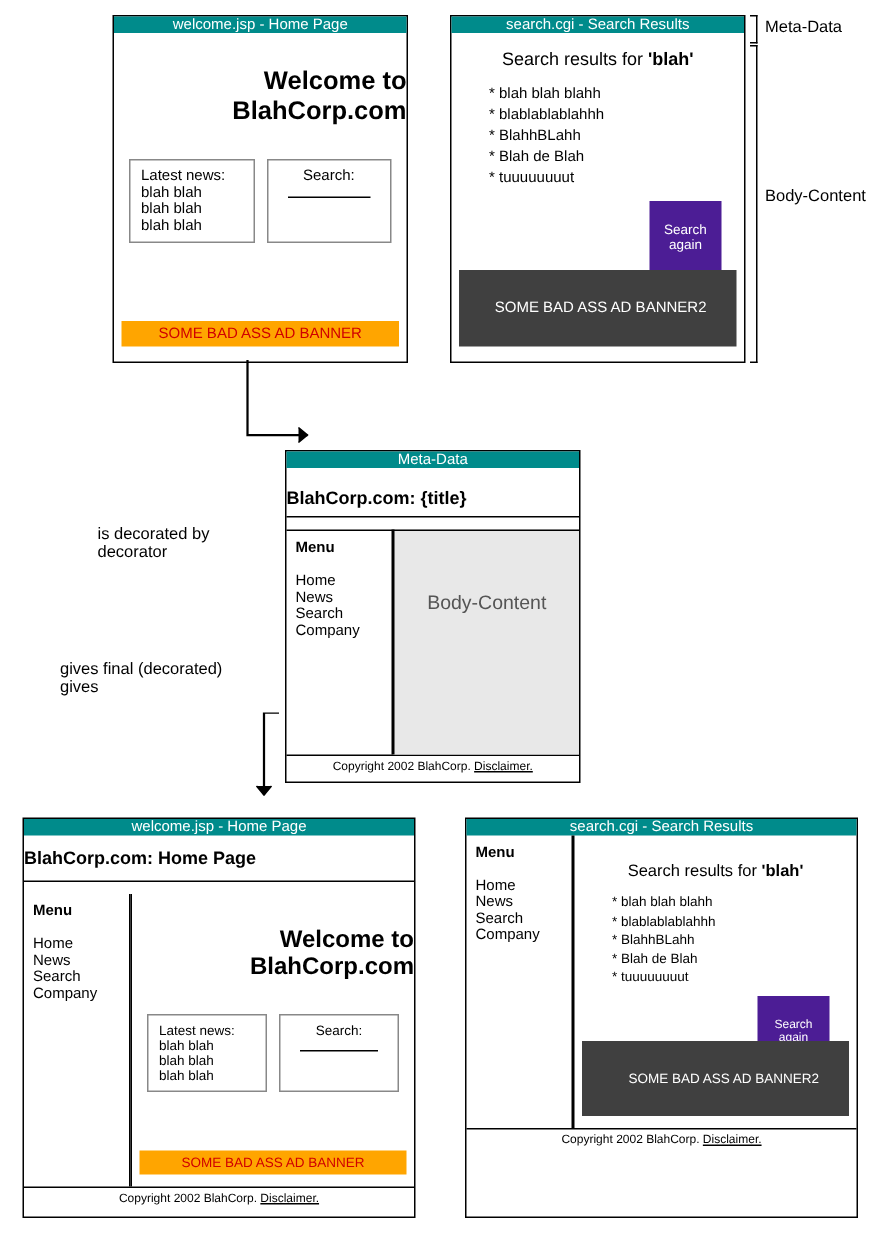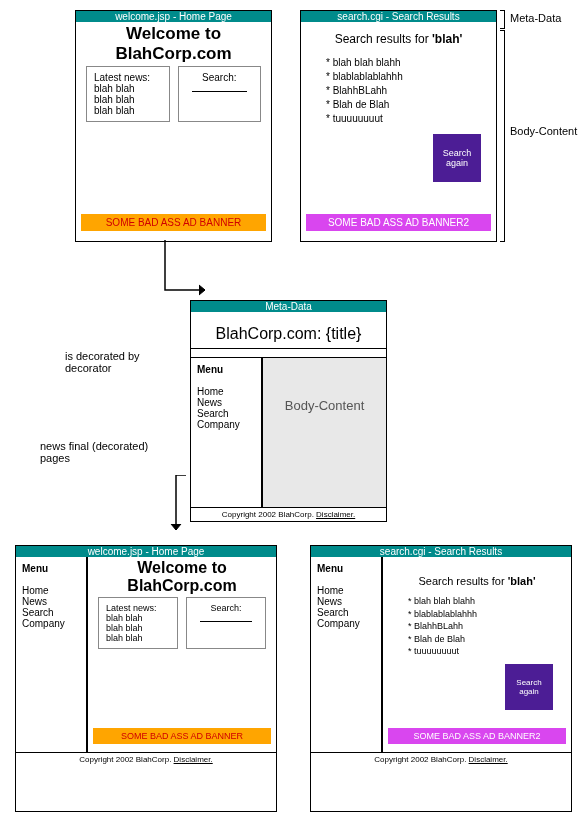--- a/index.html
+++ b/index.html
@@ -1,22 +1,22 @@
 <!DOCTYPE html>
 <html><head>
 <meta charset="utf-8">
 <style>
 body{margin:0;font-family:Arial,sans-serif;font-size:10px;background:#fff;width:585px;height:825px;position:relative}
 .page{position:absolute;border:1px solid #000;background:#fff}
 .title-bar{background:#008b8b;color:#fff;text-align:center;padding:0 4px;font-size:10px}
-.big-heading{font-size:17px;font-weight:bold;text-align:center;margin:2px 0}
-.sub-heading{font-size:16px;font-weight:normal;text-align:center;margin:8px 0}
+.big-heading{font-size:17px;font-weight:bold;text-align:right;margin:22px 0}
+.sub-heading{font-size:12px;font-weight:bold;margin:8px 0}
 .box{border:1px solid #888;padding:5px 7px;font-size:10px}
 .ad-orange{background:#ffa500;color:#d00000;text-align:center;padding:3px;font-size:10px;font-weight:normal}
-.ad-gray{background:#d946ef;color:#fff;text-align:center;padding:3px;font-size:10px}
+.ad-gray{background:#404040;color:#fff;text-align:right;padding:20px;font-size:10px}
 .btn-blue{background:#4c1d95;color:#fff;padding:14px 6px;font-size:9px;text-align:center;display:inline-block}
 .menu-cell{border:1px solid #000;padding:6px;font-size:10px;vertical-align:top}
 .body-cell{border:1px solid #000;background:#e8e8e8;text-align:center;font-size:13px;color:#555;vertical-align:middle;padding:40px 0}
 .footer{border-top:1px solid #000;text-align:center;font-size:8px;padding:2px}
 .label{position:absolute;font-size:11px;text-align:left}
 .arrow{position:absolute;stroke:#000;fill:none}
 .bracket{position:absolute;border-right:1px solid #000}
 </style>
 </head>
 <body>
@@ -65,33 +65,34 @@
     <div class="menu-cell" style="width:58px;border-left:0;border-bottom:0">
       <b>Menu</b><br><br>
       <span>Home</span><br><span>News</span><br><span>Search</span><br><span>Company</span>
     </div>
     <div class="body-cell" style="flex:1;border-right:0;border-bottom:0">Body-Content</div>
   </div>
   <div class="footer"><span>Copyright 2002 BlahCorp. </span><u>Disclaimer.</u></div>
 </div>
 
 <div class="label" style="left:65px;top:350px;width:100px">is decorated by decorator</div>
-<div class="label" style="left:40px;top:440px;width:130px">news final (decorated) pages</div>
+<div class="label" style="left:40px;top:440px;width:130px">gives final (decorated) gives</div>
 
 <svg class="arrow" style="left:155px;top:240px;width:60px;height:70px">
     <path d="M10,0 L10,50 L50,50" stroke-width="1.5"></path>
     <path d="M44,45 L50,50 L44,55" fill="#000"></path>
   </svg>
 <svg class="arrow" style="left:166px;top:475px;width:30px;height:60px">
     <path d="M20,0 L10,0 L10,55" stroke-width="1.5"></path>
     <path d="M5,49 L10,55 L15,49" fill="#000"></path>
   </svg>
 
 <div class="page" style="left:15px;top:545px;width:260px;height:265px">
   <div class="title-bar">welcome.jsp - Home Page</div>
+  <div class="sub-heading" style="border-bottom:1px solid #000;padding-bottom:8px">BlahCorp.com: Home Page</div>
   <div style="display:flex;height:195px">
     <div class="menu-cell" style="width:58px;border-left:0;border-top:0;border-bottom:0">
       <b>Menu</b><br><br>
       <span>Home</span><br><span>News</span><br><span>Search</span><br><span>Company</span>
     </div>
     <div style="flex:1;border-left:1px solid #000;position:relative">
       <div class="big-heading" style="font-size:16px;white-space:pre-line">Welcome to BlahCorp.com</div>
       <div style="display:flex;gap:8px;padding:0 10px">
         <div class="box" style="white-space:pre-line;flex:1;font-size:9px">Latest news:
 blah blah

